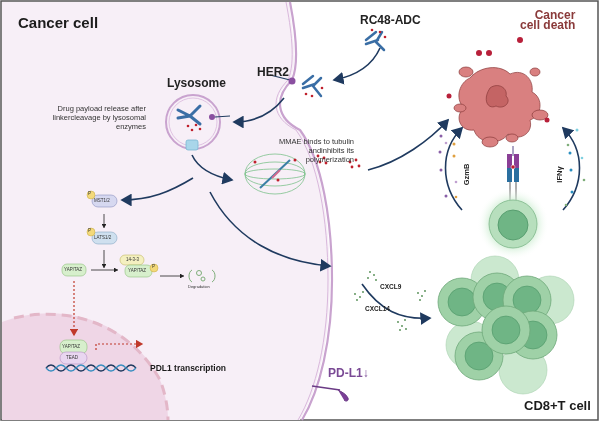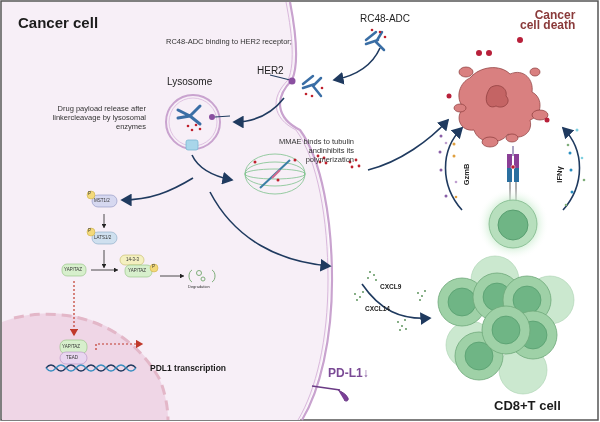--- a/index.html
+++ b/index.html
@@ -2,24 +2,24 @@
 <html><head>
 <meta charset="utf-8">
 <style>
   html, body { margin: 0; padding: 0; background: #ffffff; }
   body { width: 600px; height: 422px; overflow: hidden; font-family: "Liberation Sans", sans-serif; }
   #stage { position: relative; width: 600px; height: 324px; }
   svg { position: absolute; left: 0; top: 0; }
   .lbl { position: absolute; font-family: "Liberation Sans", sans-serif; white-space: nowrap; }
   .title-cc { left: 18px; top: 14px; font-size: 15px; font-weight: bold; color: #1c1c1c; }
   .small { font-size: 7.5px; color: #333; line-height: 9px; }
-  .bold8 { font-size: 10px; font-weight: normal; color: #222; }
+  .bold8 { font-size: 12px; font-weight: bold; color: #222; }
   .death { left: 520px; top: 10px; font-size: 12px; font-weight: bold; color: #8a3a3a; text-align: right; line-height: 10px; }
   .chemo { left: 372px; top: 252px; font-size: 9px; font-weight: bold; color: #5b8f5b; text-align: center; line-height: 11px; }
-  .cd8 { left: 494px; top: 398px; font-size: 13px; font-weight: bold; color: #1c1c1c; }
+  .cd8 { left: 524px; top: 398px; font-size: 13px; font-weight: bold; color: #1c1c1c; }
   .pdl1tx { left: 150px; top: 347px; font-size: 8.5px; font-weight: bold; color: #1c1c1c; margin-top: 16px; }
   .pdl1 { left: 328px; top: 366px; font-size: 12px; font-weight: bold; color: #7a4a95; }
   .vert { position: absolute; font-size: 7.5px; font-weight: bold; color: #222; transform: rotate(-90deg); transform-origin: center; }
   .node { font-size: 4.5px; color: #333; }
 </style>
 </head>
 <body>
 
 <div id="stage">
 <svg width="600" height="422" viewBox="0 0 600 422">
@@ -248,21 +248,20 @@
         <circle cx="533" cy="335" r="14" fill="#6fb585" stroke="#4e9667" stroke-width="0.6"></circle>
     <circle cx="479" cy="356" r="24" fill="#9fd1a7" stroke="#6ea87a" stroke-width="0.8"></circle>
         <circle cx="479" cy="356" r="14" fill="#6fb585" stroke="#4e9667" stroke-width="0.6"></circle>
     <circle cx="506" cy="330" r="24" fill="#9fd1a7" stroke="#6ea87a" stroke-width="0.8"></circle>
         <circle cx="506" cy="330" r="14" fill="#6fb585" stroke="#4e9667" stroke-width="0.6"></circle>
   </g>
 </svg>
 
 <div class="lbl title-cc">Cancer cell</div>
 <div class="lbl small" style="left:166px; top:37px; text-align:right;">
-  <div>RC48-ADC binding to HER2 receptor;</div>
 </div>
 <div class="lbl bold8" style="left:360px; top:13px;">RC48-ADC</div>
 <div class="lbl bold8" style="left:257px; top:65px;">HER2</div>
 <div class="lbl bold8" style="left:167px; top:76px;">Lysosome</div>
 <div class="lbl small" style="left:256px; top:137px; text-align:right; width:98px;">
   <div>MMAE binds to tubulin</div>
   <div>andinhibits its</div>
   <div>polymerization</div>
 </div>
 <div class="lbl small" style="left:40px; top:104px; text-align:right; width:106px;">

